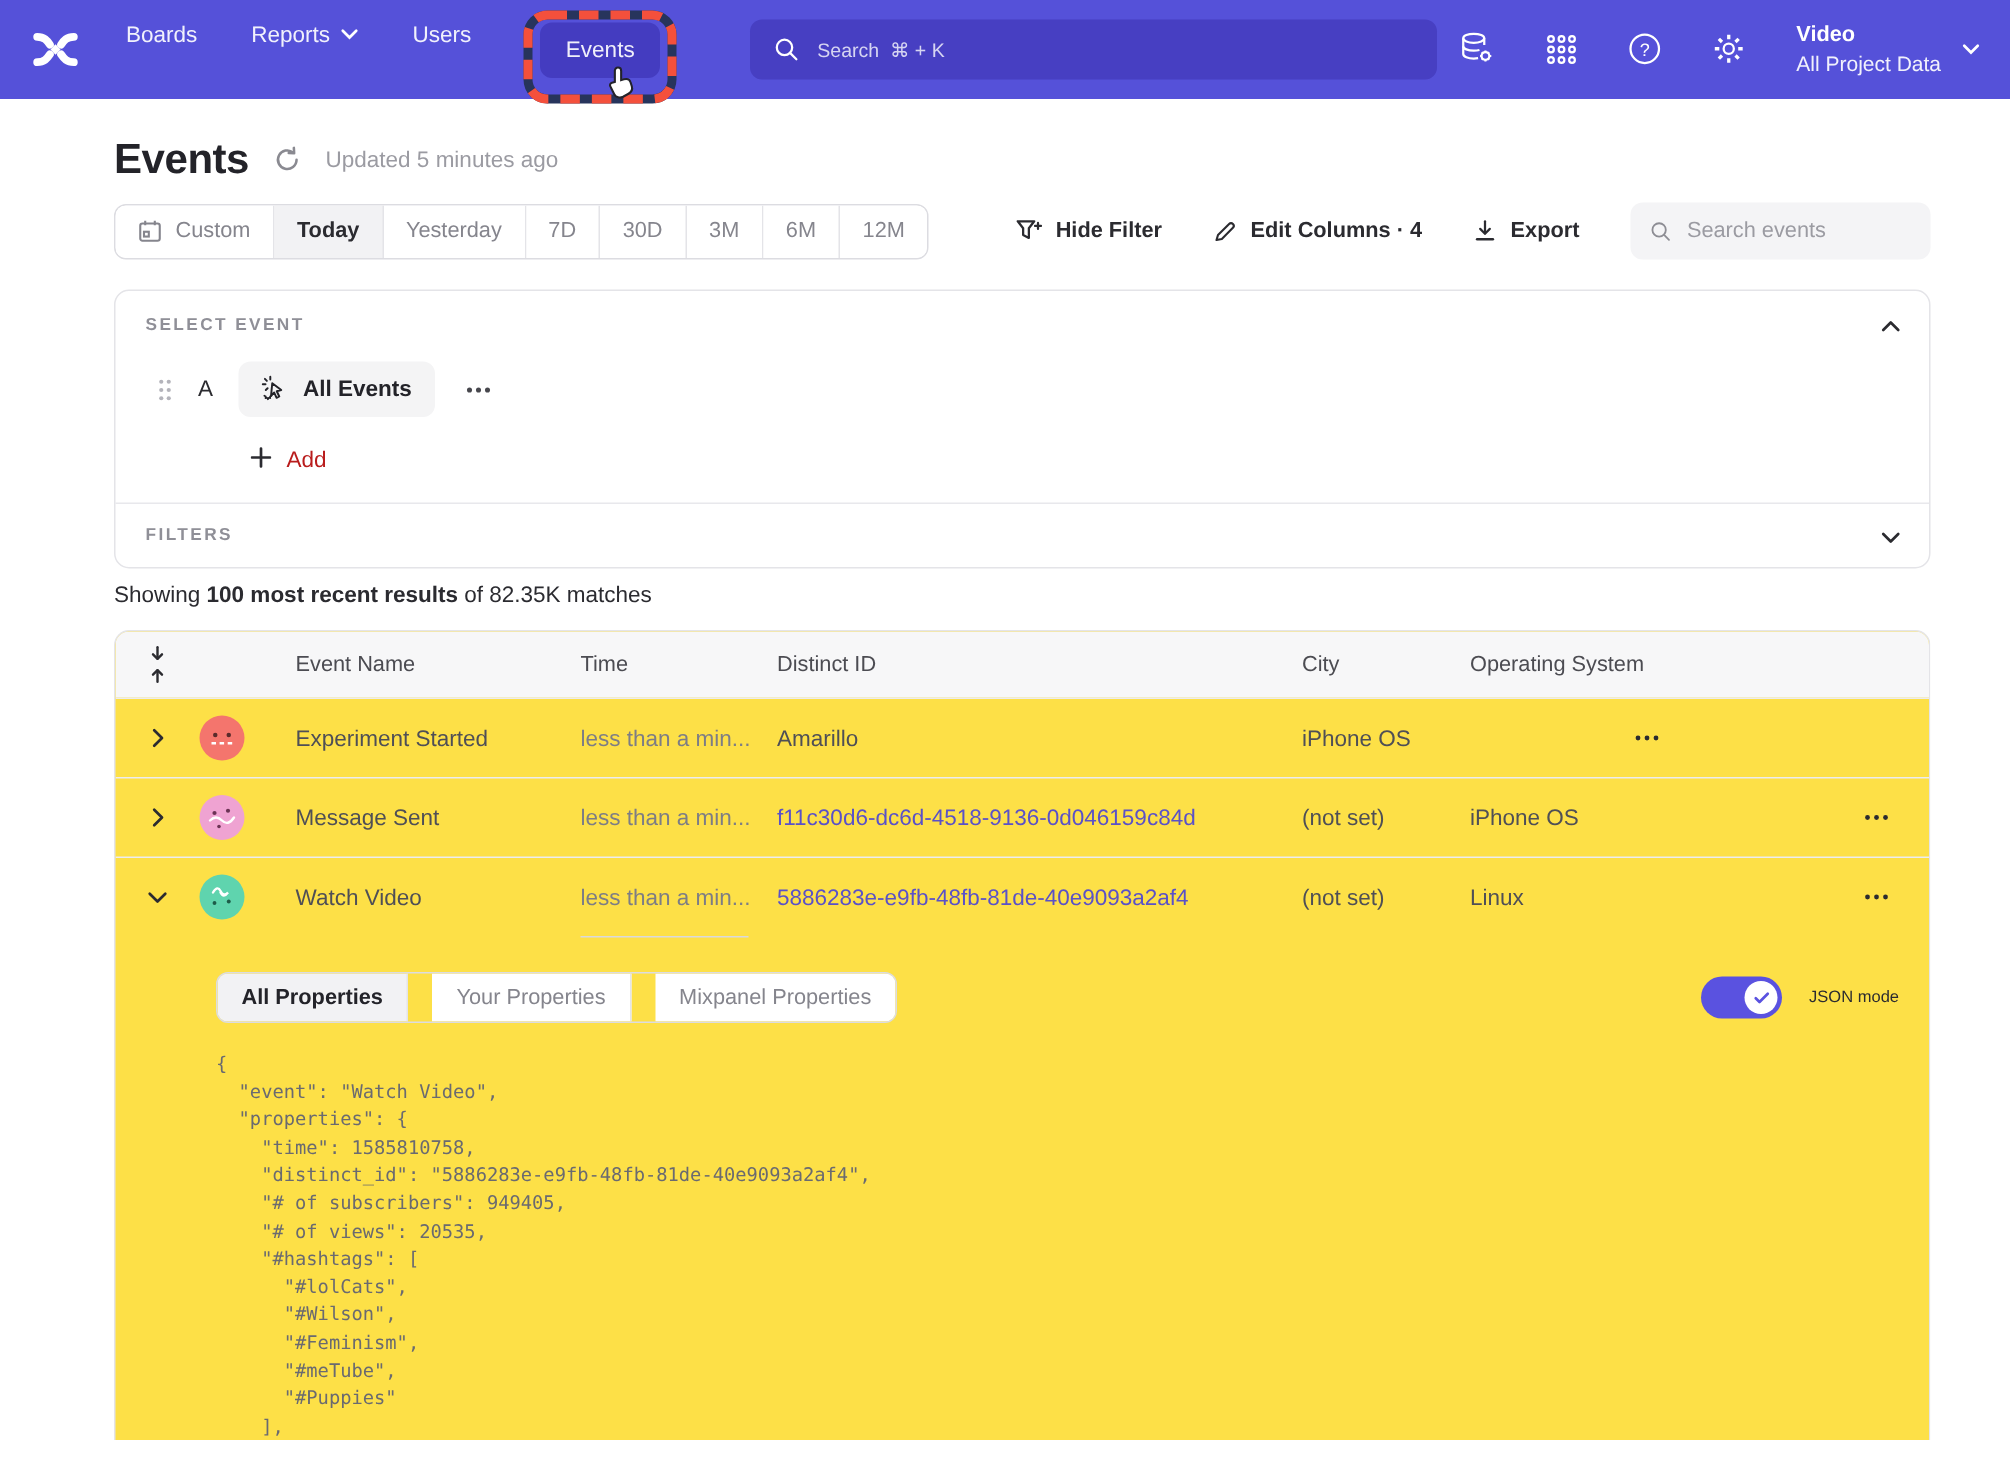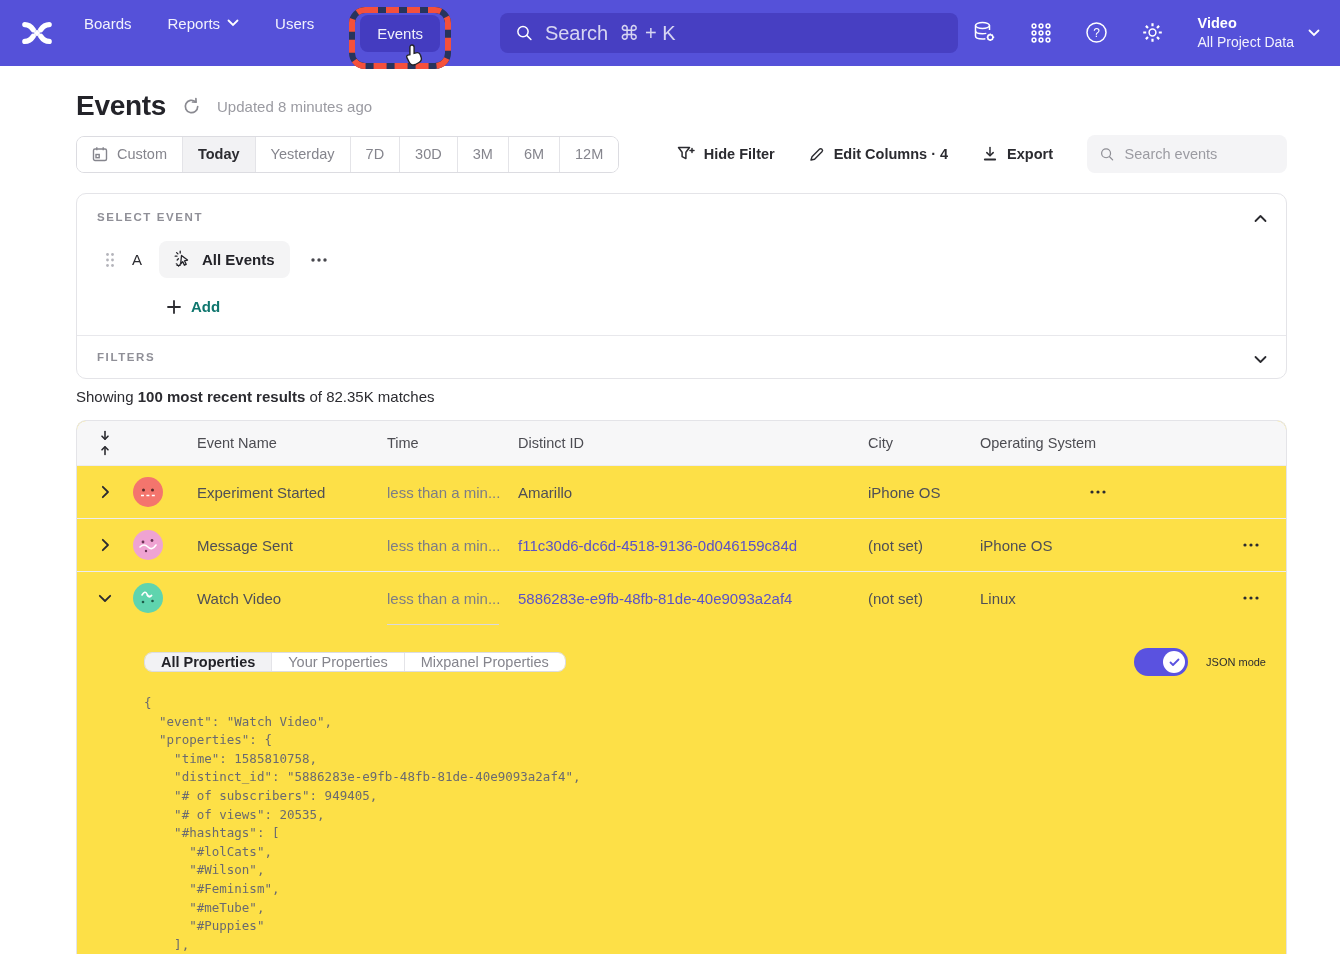--- a/index.html
+++ b/index.html
@@ -9,21 +9,21 @@
   
   .nav { height:66px; background:#5551d9; display:flex; align-items:center; padding:0 20px 0 18px; position:relative; }
   .nav-logo { width:38px; height:34px; display:flex; align-items:center; justify-content:center; margin-right:28px; cursor:pointer; }
   .nav-items { display:flex; align-items:flex-start; gap:36px; }
   .nav-item { color:rgba(255,255,255,.92); font-size:15px; display:flex; align-items:center; gap:7px; cursor:pointer; }
   .nav-item.pill { background:#443cc0; padding:10px 17px; border-radius:8px; position:relative; }
   .annotation-wrap { position:relative; margin-left:10px; }
   .annotation-svg { position:absolute; left:-13px; top:-10px; pointer-events:none; }
   .cursor-icon { position:absolute; left:44px; top:28px; pointer-events:none; }
   .nav-search { margin-left:60px; width:458px; height:40px; background:#473fc2; border-radius:8px; display:flex; align-items:center; padding:0 16px; gap:12px; }
-  .nav-search input { background:transparent; border:none; outline:none; color:#fff; font-size:20px; width:100%; font-family:"Liberation Sans", sans-serif; }
+  .nav-search input { background:transparent; border:none; outline:none; color:#fff; font-size:13px; width:100%; font-family:"Liberation Sans", sans-serif; }
   .nav-search input::placeholder { color:rgba(255,255,255,.78); }
   .nav-right { margin-left:auto; display:flex; align-items:center; gap:30px; }
   .nav-icon-btn { width:26px; height:26px; display:flex; align-items:center; justify-content:center; cursor:pointer; }
   .project { display:flex; align-items:center; gap:14px; cursor:pointer; margin-left:2px; }
   .project-name { color:#fff; font-size:14.5px; font-weight:700; line-height:1.35; }
   .project-scope { color:rgba(255,255,255,.92); font-size:14px; line-height:1.35; }
 
   
   .main { padding:0 53px 0 76px; }
   .title-row { margin-top:24px; display:flex; align-items:center; gap:16px; }
@@ -45,21 +45,21 @@
   
   .qb-card { margin-top:20px; border:1px solid #e4e4e8; border-radius:10px; background:#fff; }
   .qb-section { padding:17px 20px 20px 20px; position:relative; }
   .qb-label { font-size:11.5px; font-weight:700; letter-spacing:1.6px; color:#8f8f97; }
   .qb-chevron { position:absolute; right:19px; top:15px; cursor:pointer; }
   .event-row { display:flex; align-items:center; margin-top:18px; margin-left:8px; gap:14px; }
   .drag-handle { cursor:grab; display:flex; }
   .event-letter { font-size:15px; color:#2b2b30; width:16px; text-align:center; }
   .event-chip { display:flex; align-items:center; gap:9px; background:#f4f4f5; border-radius:8px; padding:9px 15px; font-size:15px; font-weight:700; color:#232329; cursor:pointer; }
   .more-dots { cursor:pointer; padding:4px 6px; display:flex; }
-  .add-row { display:flex; align-items:center; gap:10px; margin:20px 0 0 70px; cursor:pointer; font-size:15px; font-weight:700; color:#0f766e; }
+  .add-row { display:flex; gap:10px; margin:20px 0 0 70px; cursor:pointer; font-size:15px; font-weight:400; color:#b91c1c; }
   .filters-section { border-top:1px solid #e8e8ec; padding:15px 20px; position:relative; }
 
   
   .results-line { margin-top:9px; font-size:15px; color:#2b2b30; }
   .results-line b { font-weight:700; }
 
   
   .table-card { margin-top:15px; border:1px solid #e4e4e8; border-radius:10px 10px 0 0; border-bottom:none; background:#fde047; overflow:hidden; }
   .t-grid { display:grid; grid-template-columns:56px 64px 190px 131px 350px 112px 1fr 70px; align-items:center; }
   .t-head { background:#f7f7f8; height:44px; font-size:14.5px; color:#4c4c52; }
@@ -71,21 +71,21 @@
   .cell-name { color:#4f4f56; }
   .cell-time { color:#7d7d85; }
   .cell-id { color:#5a51c8; cursor:pointer; overflow:hidden; white-space:nowrap; }
   .cell-plain { color:#4f4f56; }
   .row-menu { display:flex; justify-content:center; cursor:pointer; }
 
   
   .expanded { position:relative; padding:24px 20px 0 67px; }
   .expanded::before { content:''; position:absolute; top:0; left:310px; width:112px; height:1px; background:#d9d9de; }
   .detail-top { display:flex; align-items:center; }
-  .tab-group { display:flex; border:1px solid #dcdce1; border-radius:8px; overflow:hidden; height:20px; }
+  .tab-group { display:flex; border:1px solid #dcdce1; border-radius:8px; overflow:hidden; height:34px;gap:16px; }
   .tab { display:flex; align-items:center; padding:0 16px; font-size:14.5px; color:#85858d; border-right:1px solid #e4e4e8; cursor:pointer; background:#fff; }
   .tab:last-child { border-right:none; }
   .tab.active { background:#f2f2f4; color:#232329; font-weight:700; }
   .json-toggle-wrap { margin-left:auto; display:flex; align-items:center; gap:18px; padding-right:0px; }
   .toggle { width:54px; height:28px; border-radius:14px; background:#5a52e0; position:relative; cursor:pointer; }
   .toggle-knob { position:absolute; right:3px; top:3px; width:22px; height:22px; background:#fff; border-radius:50%; display:flex; align-items:center; justify-content:center; }
   .json-label { font-size:11px; color:#2b2b30; }
   .json-pre { margin-top:18px; font-family:"DejaVu Sans Mono","Liberation Mono",monospace; font-size:12.5px; line-height:18.6px; color:#6a6a70; white-space:pre; }
 </style>
 </head>
@@ -198,21 +198,21 @@
 <div class="main">
 
   <div class="title-row">
     <div class="page-title">Events</div>
     <div class="refresh-btn">
       <svg width="19" height="19" viewBox="0 0 19 19" fill="none">
         <path d="M15.7 9.5 A6.2 6.2 0 1 1 13.5 4.75" stroke="#8a8a91" stroke-width="1.7" stroke-linecap="round"></path>
         <path d="M13.9 1.6 L14.1 5.2 L10.5 5.0" stroke="#8a8a91" stroke-width="1.7" fill="none" stroke-linecap="round" stroke-linejoin="round"></path>
       </svg>
     </div>
-    <div class="updated">Updated 8 minutes ago</div>
+    <div class="updated">Updated 5 minutes ago</div>
   </div>
 
   <div class="toolbar">
     <div class="seg-group">
       <div class="seg">
         <svg width="16" height="16" viewBox="0 0 16 16" fill="none" stroke="#85858d" stroke-width="1.4">
           <rect x="1.5" y="3" width="13" height="11.5" rx="1.5"></rect>
             <path d="M4.8 1.2 v3 M11.2 1.2 v3"></path>
             <rect x="4" y="8.5" width="3.2" height="3.2"></rect>
         </svg>

